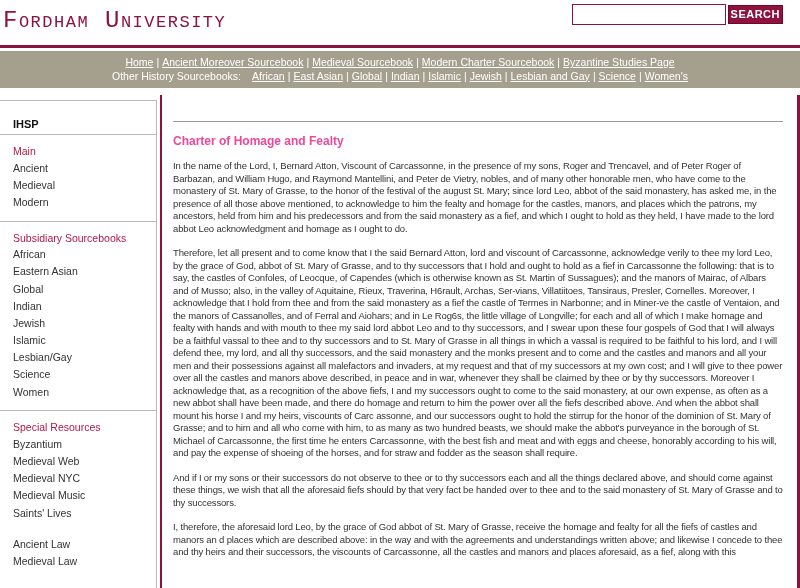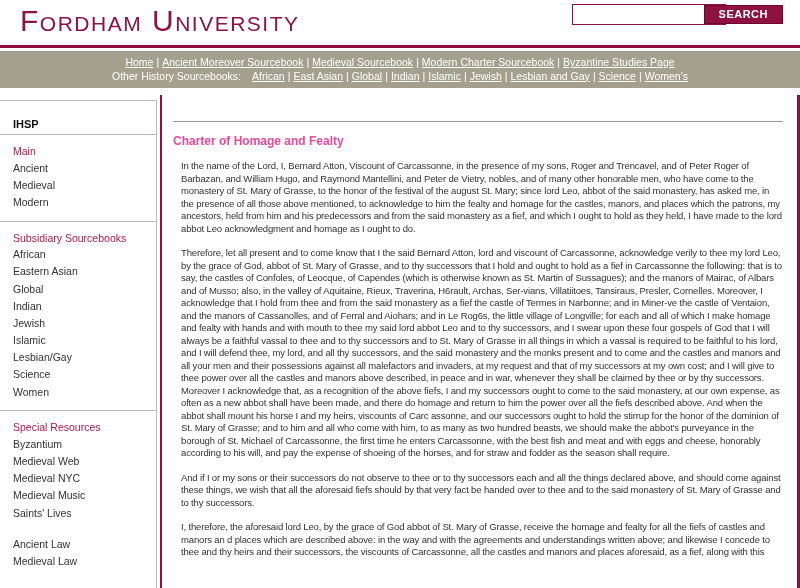--- a/index.html
+++ b/index.html
@@ -15,38 +15,38 @@
     position: relative; width: 800px; height: 588px;
     background: #ffffff; overflow: hidden;
     font-family: "Liberation Sans", sans-serif;
   }
   
   .site-header {
     position: absolute; top:0; left:0; right:0; height:48px;
     background:#fff; border-bottom:3px solid var(--maroon);
   }
   .logo {
-    position:absolute; left:20px; top:0px;
-    font-family:Liberation Sans, sans-serif;
+    position:absolute; left:3px; top:0px;
+    font-family:Liberation Mono, monospace;
     font-variant: small-caps;
-    font-size:30px; letter-spacing:1.5px;
+    font-size:24px; letter-spacing:1.5px;
     color: var(--maroon);
     text-decoration:none; cursor:pointer;
     line-height:42px;
   }
   .search-input {
     position:absolute; top:4px; right:74px;
     width:154px; height:21px;
     border:1px solid var(--maroon);
     background:#fff; padding:2px 4px; font-size:11px;
     outline:none;
   }
   .search-btn {
     position:absolute; top:5px; right:17px;
-    height:19px; padding:2px 14px 3px;
+    height:19px; padding:2px 2px 3px;
     background: var(--maroon); color:#fff;
     font-family:"Liberation Sans", sans-serif;
     font-size:11px; font-weight:bold; letter-spacing:0.5px;
     border:1px solid #70062c; cursor:pointer; line-height:12px;
   }
   
   .navbar {
     position:absolute; top:51px; left:0; right:0; height:37px;
     background: var(--tan);
     color:#fff; font-size:10.5px; text-align:center;
@@ -80,21 +80,21 @@
   .page-title {
     font-family:"Liberation Serif", serif;
     font-weight:normal; color: var(--maroon);
     font-size:24px; letter-spacing:-0.2px; white-space:nowrap;
     margin:4px 0 0 0; line-height:30px;
   }
   .title-rule { border:none; border-top:1px solid #999; margin:17px 0 0 0; }
   .doc-heading { font-size:12px; font-weight:bold; color:#ec4899; margin:12px 0 0 0; }
   .doc-para {
     font-size:9.5px; line-height:12.5px; letter-spacing:-0.15px;
-    color: var(--text); margin:12px 0 0 8px; text-align:left;
+    color: var(--text); margin:12px 0 0 0; text-align:left;
   }
   .right-strip { position:absolute; right:0; top:95px; bottom:0; width:3px; background: var(--maroon); }
 </style>
 </head>
 <body>
 
 <div class="page">
 
   <div class="site-header">
     <a class="logo">Fordham University</a>

